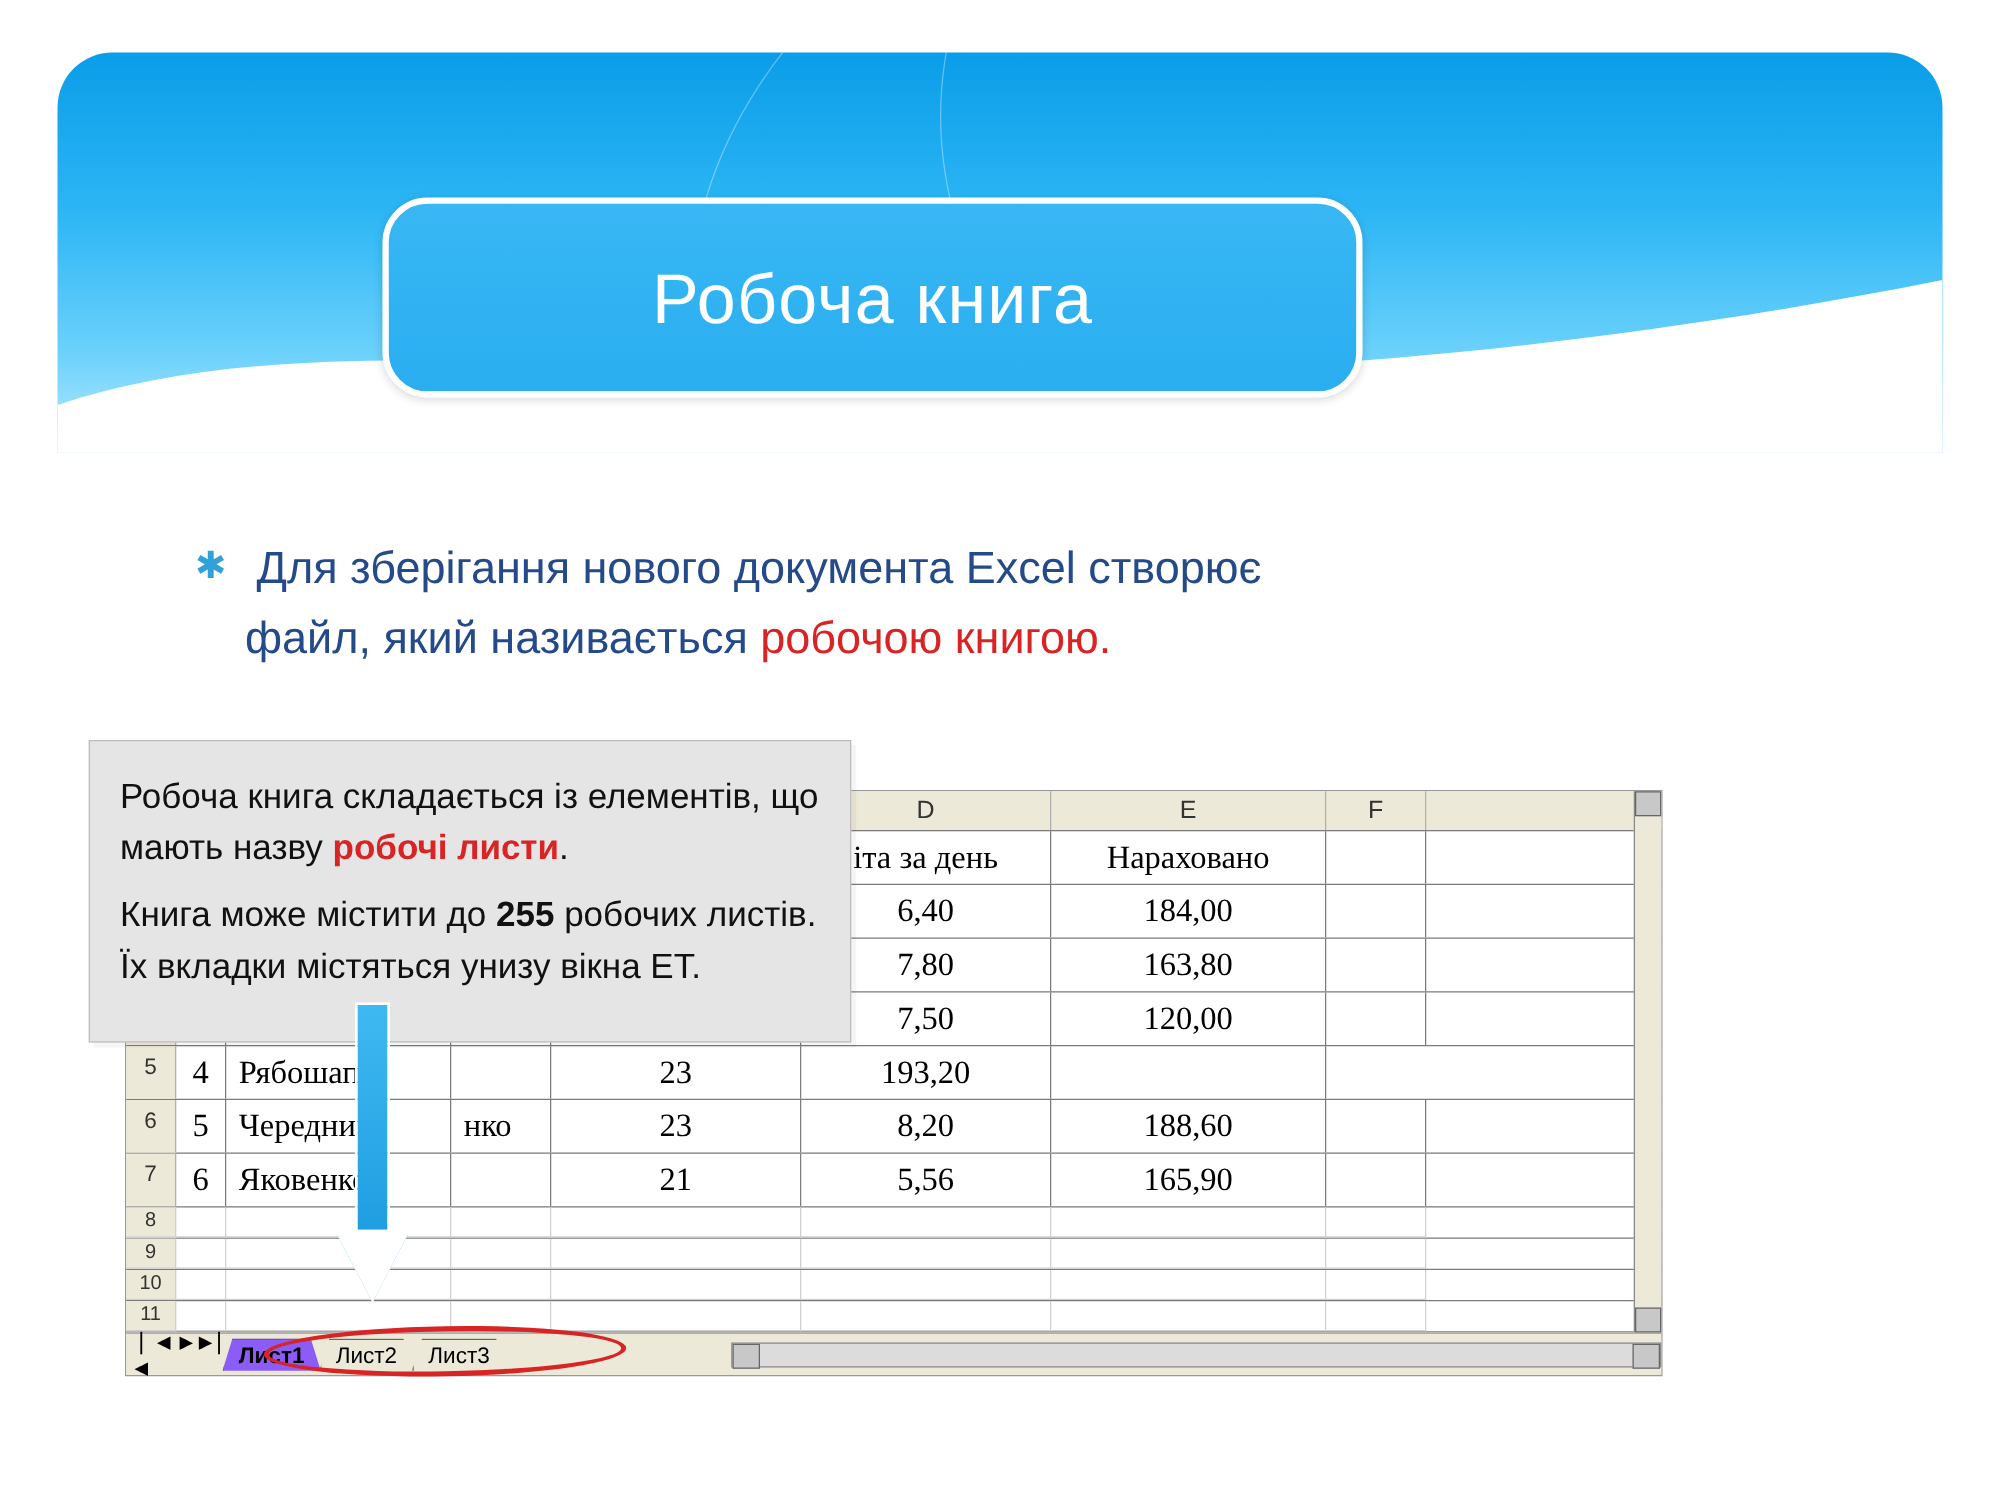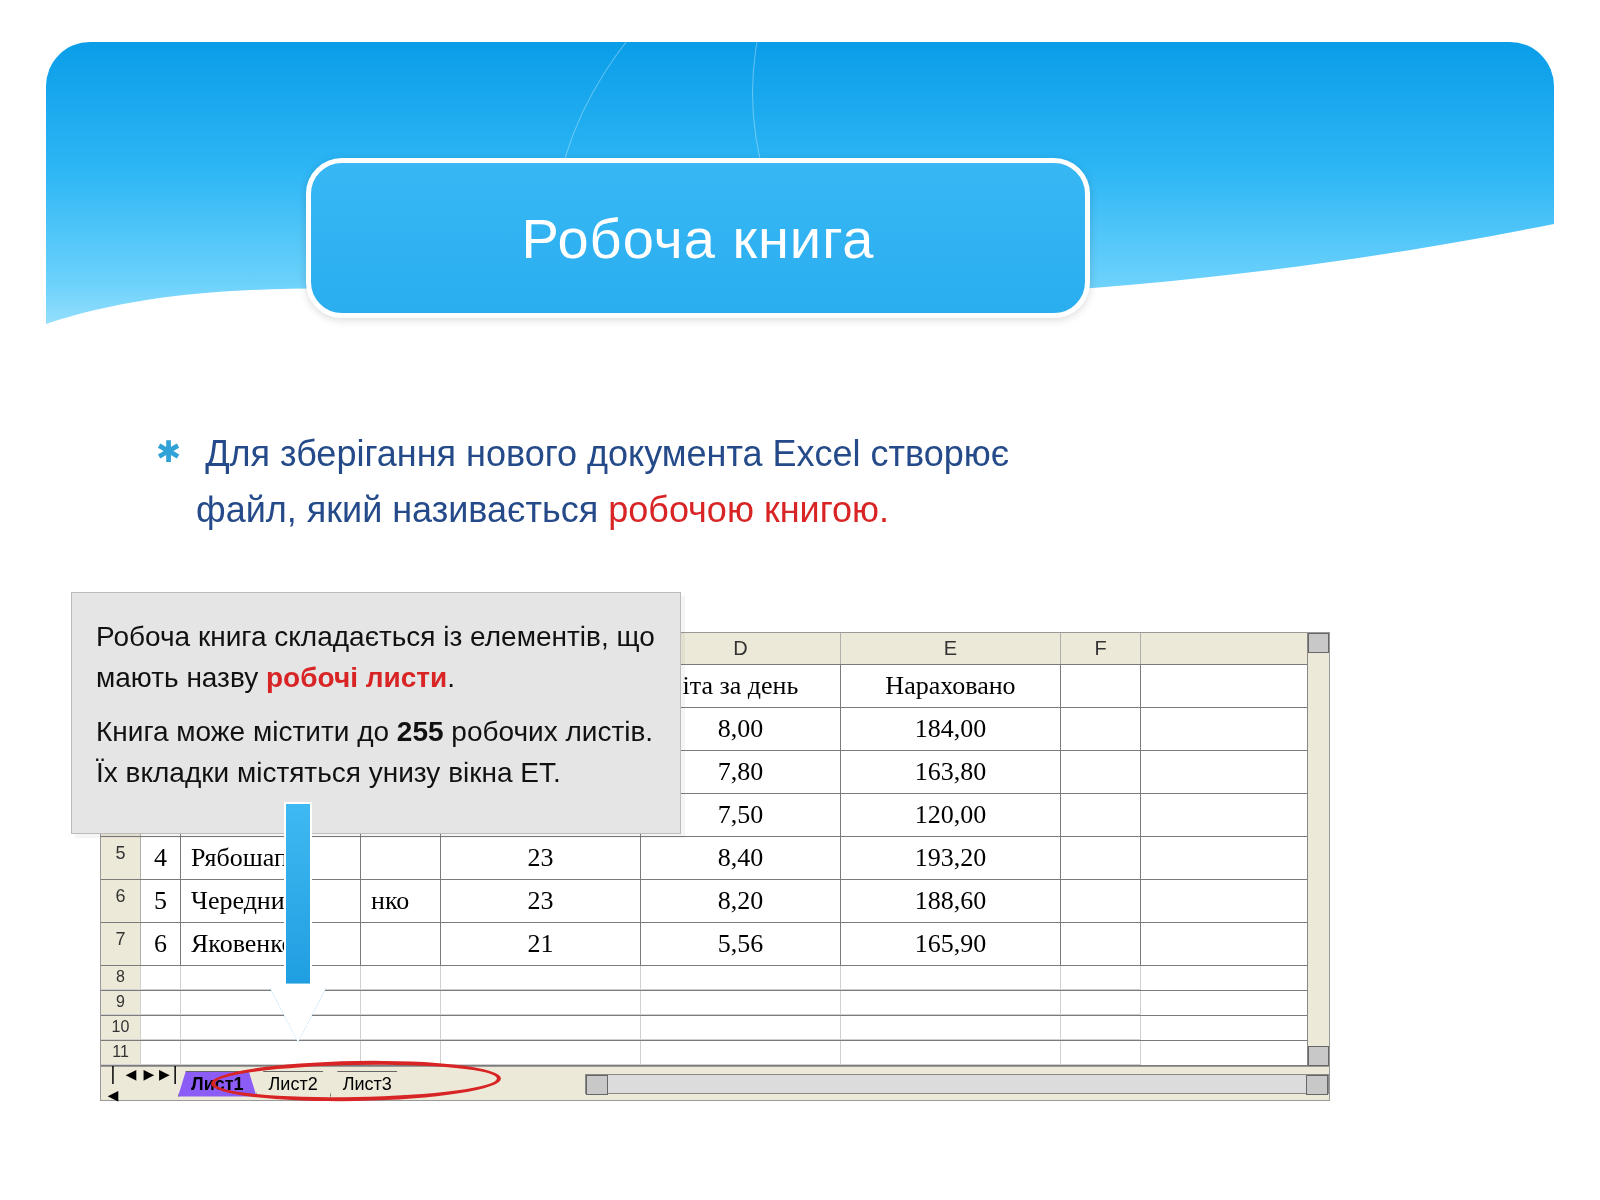--- a/index.html
+++ b/index.html
@@ -281,21 +281,21 @@
       <div class="cell center">Нараховано</div>
       <div class="cell"></div>
     </div>
 
     <div class="row">
       <div class="rh"></div>
       <div class="cell center"></div>
       <div class="cell"></div>
       <div class="cell"></div>
       <div class="cell center"></div>
-      <div class="cell center">8,00</div>
+      <div class="cell center">6,40</div>
       <div class="cell center">184,00</div>
       <div class="cell"></div>
     </div>
     <div class="row">
       <div class="rh"></div>
       <div class="cell center"></div>
       <div class="cell"></div>
       <div class="cell"></div>
       <div class="cell center"></div>
       <div class="cell center">7,80</div>
@@ -311,21 +311,20 @@
       <div class="cell center">7,50</div>
       <div class="cell center">120,00</div>
       <div class="cell"></div>
     </div>
     <div class="row">
       <div class="rh">5</div>
       <div class="cell center">4</div>
       <div class="cell">Рябошап</div>
       <div class="cell"></div>
       <div class="cell center">23</div>
-      <div class="cell center">8,40</div>
       <div class="cell center">193,20</div>
       <div class="cell"></div>
     </div>
     <div class="row">
       <div class="rh">6</div>
       <div class="cell center">5</div>
       <div class="cell">Череднич</div>
       <div class="cell">нко</div>
       <div class="cell center">23</div>
       <div class="cell center">8,20</div>

